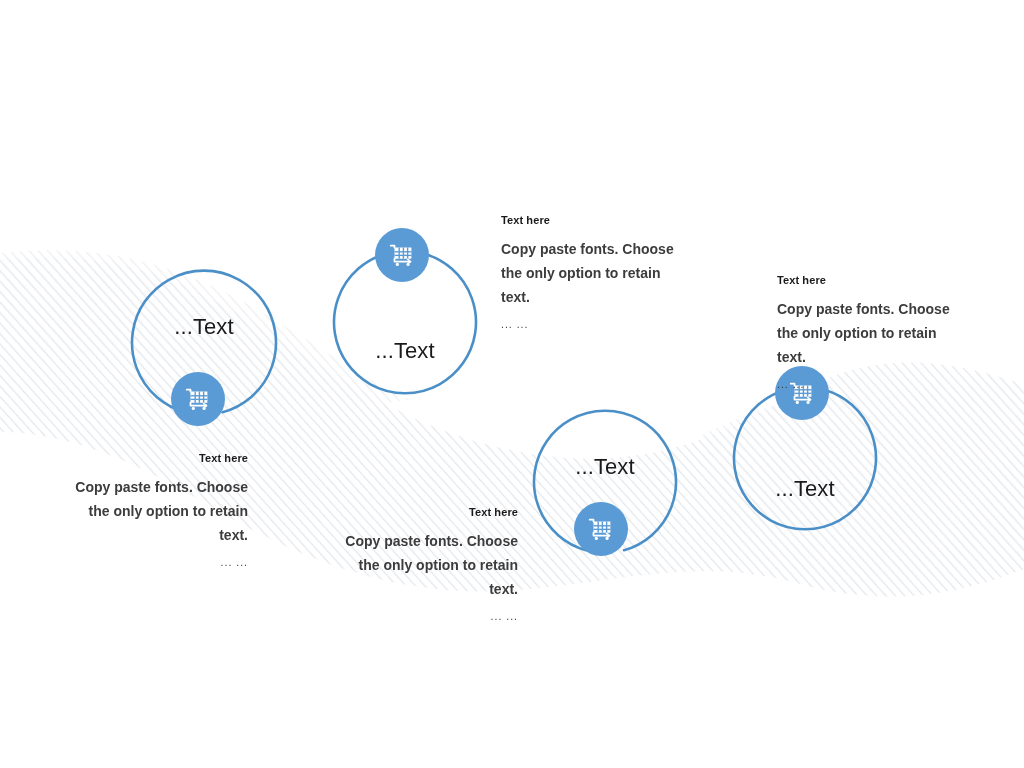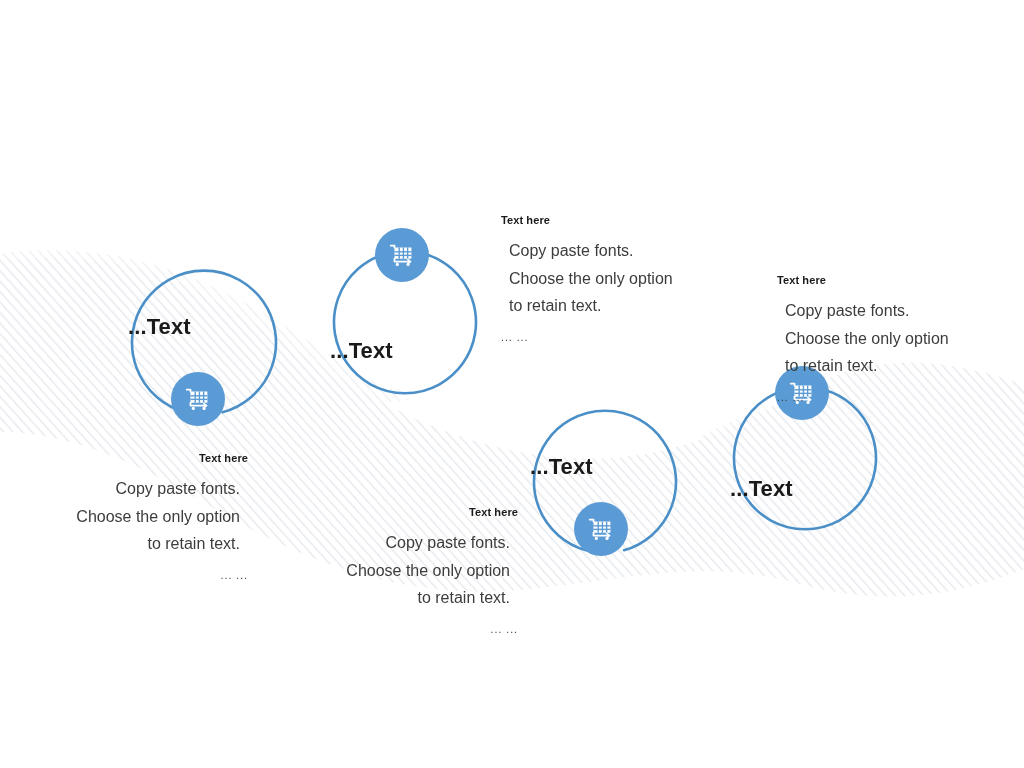--- a/index.html
+++ b/index.html
@@ -33,22 +33,23 @@
     position: absolute;
   }
   .ring-svg {
     position: absolute;
     left: 0; top: 0;
     overflow: visible;
   }
   .circle-label {
     position: absolute;
     width: 100%;
+    text-align: center;
     color: #1a1a1a;
-    font-weight: 700;
+    font-weight: 400;
     letter-spacing: .1px;
     white-space: nowrap;
   }
   .icon-badge {
     position: absolute;
     border-radius: 50%;
     background: #5b9bd5;
     display: flex;
     align-items: center;
     justify-content: center;
@@ -60,25 +61,25 @@
     position: absolute;
   }
   .tb-title {
     font-size: 11px;
     font-weight: 700;
     color: #1a1a1a;
     margin: 0 0 11px 0;
     letter-spacing: .1px;
   }
   .tb-body {
-    font-size: 16px;
-    font-weight: 400;
+    font-size: 14px;
+    font-weight: 700;
     color: #3c3c3c;
     line-height: 1.72;
-    margin: 8px;
+    margin: 0;
   }
   .tb-dots {
     font-size: 10.5px;
     color: #3c3c3c;
     line-height: 1.72;
     margin: 6px 0 0 0;
     letter-spacing: 1px;
   }
   .align-left  { text-align: left; }
   .align-right { text-align: right; }

